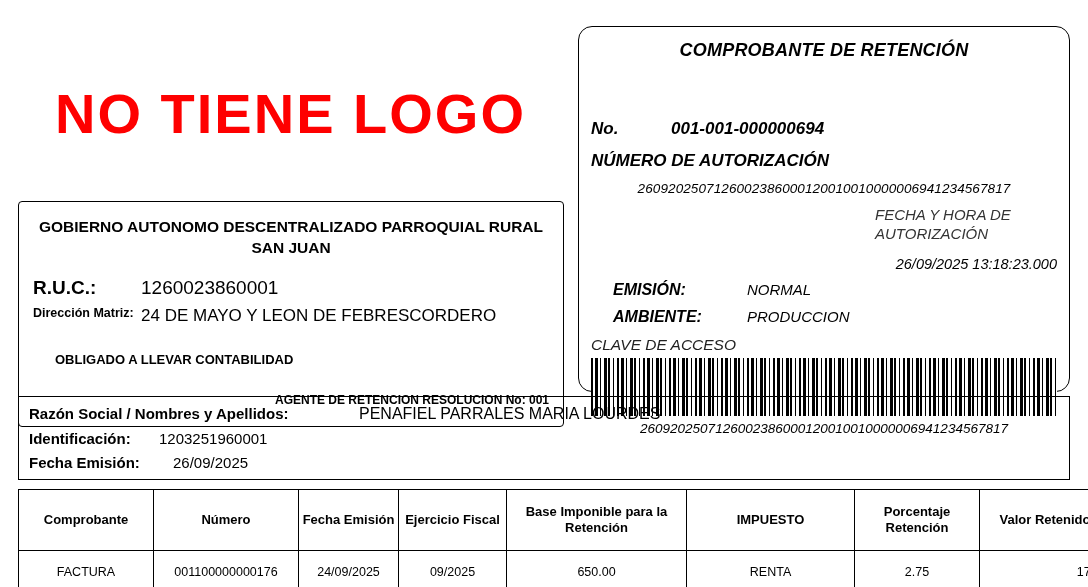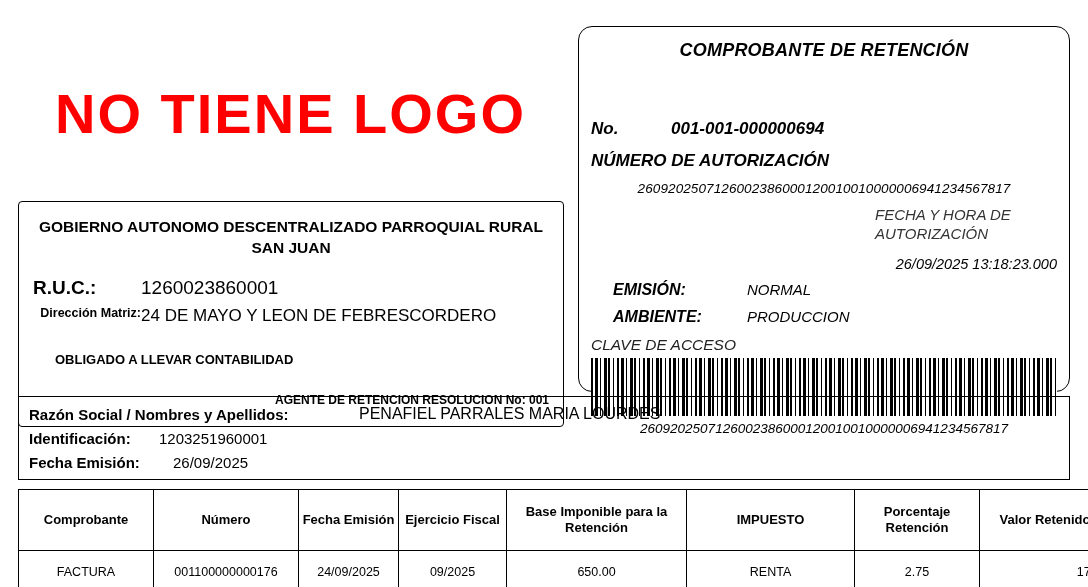--- a/index.html
+++ b/index.html
@@ -69,21 +69,20 @@
     font-weight: bold;
     font-size: 19px;
     width: 108px;
   }
   .ruc-value {
     font-size: 19px;
   }
   .dir-row {
     display: flex;
     margin-top: 6px;
-    text-align: right;
   }
   .dir-label {
     font-weight: bold;
     font-size: 12.5px;
     width: 108px;
     line-height: 1.3;
   }
   .dir-value {
     font-size: 17px;
     padding-top: 1px;
@@ -208,21 +207,21 @@
     left: 18px;
     top: 396px;
     width: 1052px;
     height: 84px;
     border: 1.5px solid #000;
     box-sizing: border-box;
     padding: 6px 10px;
   }
   .cust-row {
     display: flex;
-    align-items: center;
+    align-items: flex-start;
     margin-top: 2px;
   }
   .cust-row + .cust-row { margin-top: 7px; }
   .cust-label {
     font-weight: bold;
     font-size: 15px;
   }
   .cust-label.w1 { width: 330px; }
   .cust-label.w2 { width: 130px; }
   .cust-label.w3 { width: 144px; }

